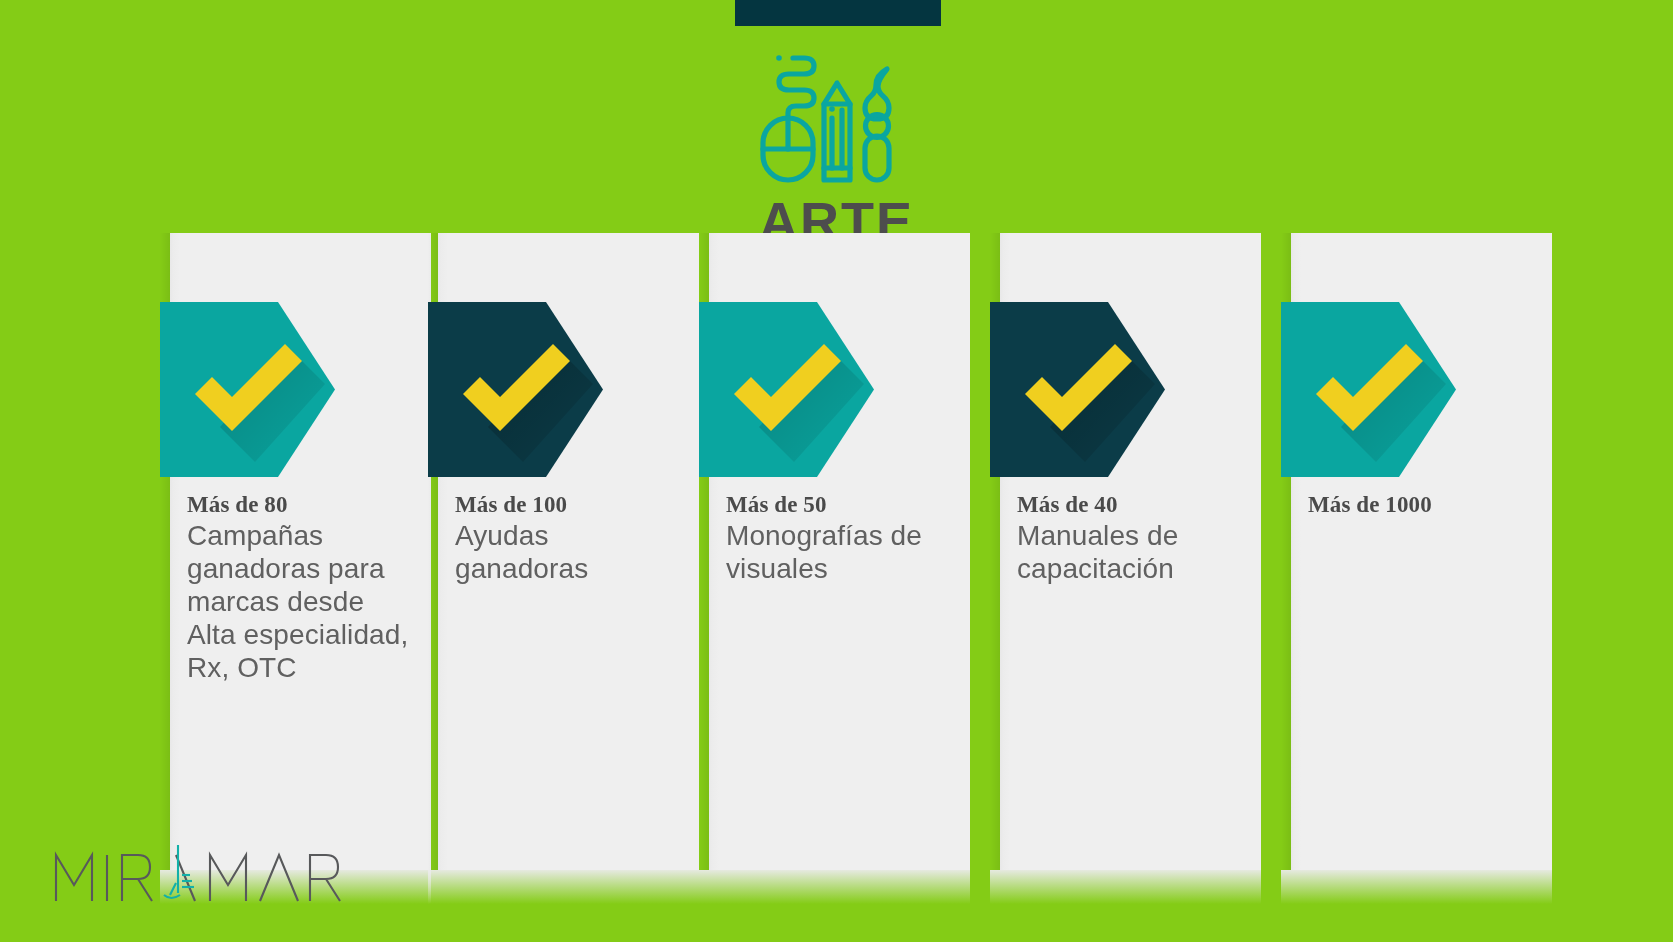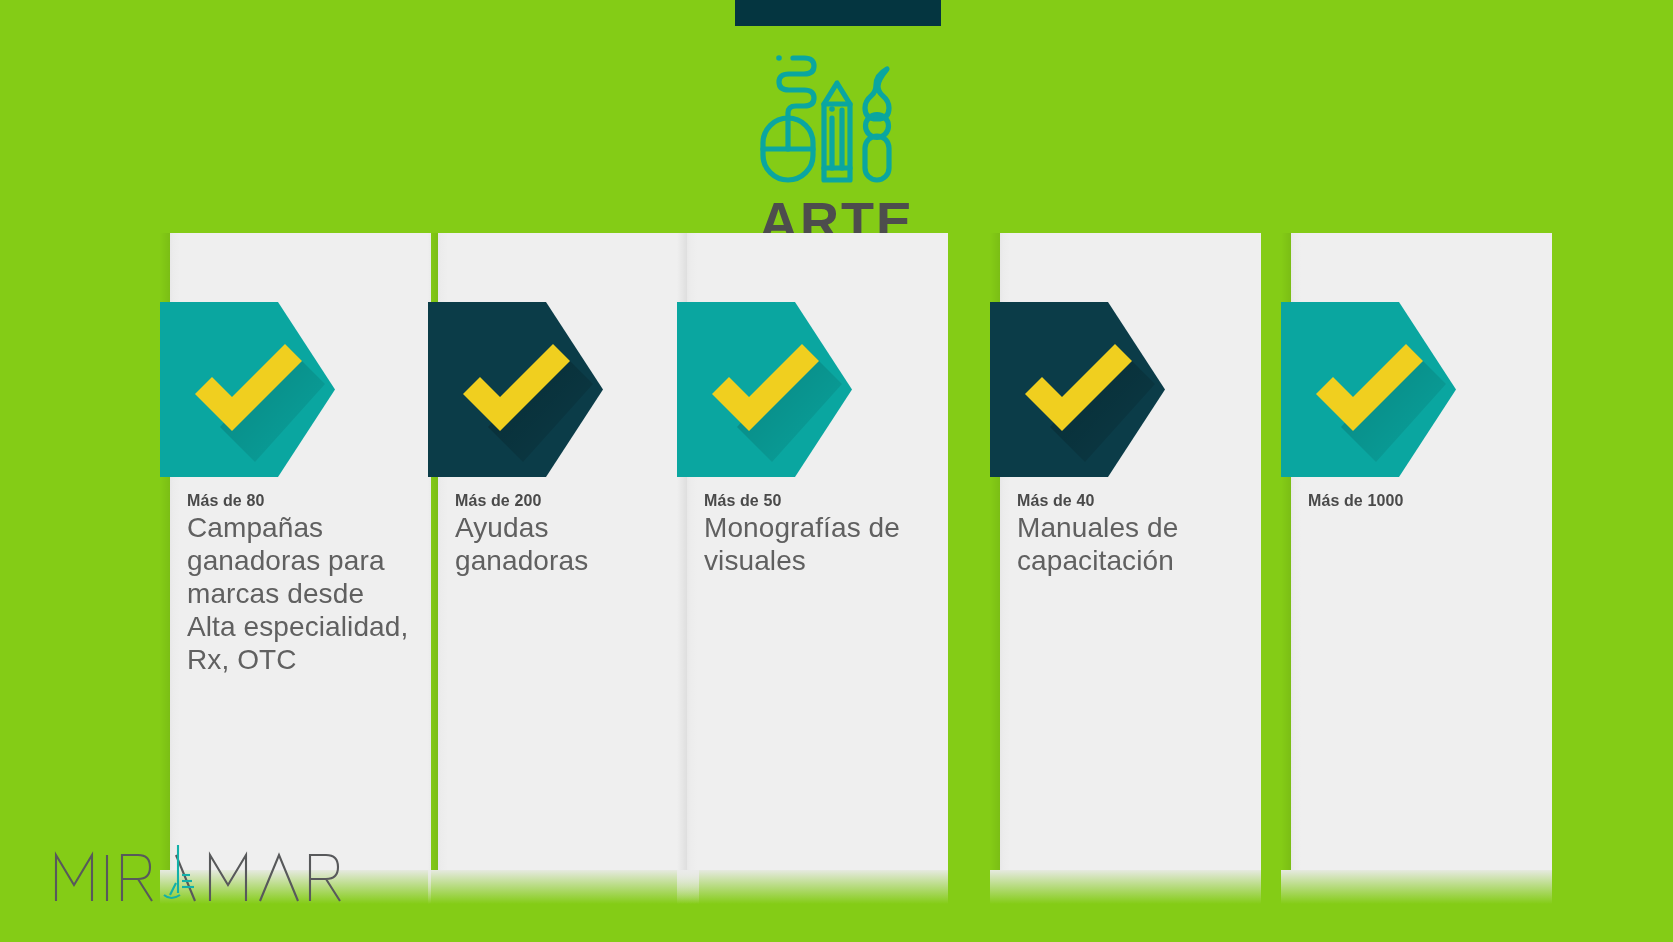--- a/index.html
+++ b/index.html
@@ -81,21 +81,21 @@
     content: "";
     position: absolute;
     left: -10px;
     bottom: -34px;
     width: 271px;
     height: 34px;
     background: linear-gradient(to bottom, rgba(235,235,235,0.95) 0%, rgba(238,238,238,0) 100%);
   }
   .col-0 { left: 170px; }
   .col-1 { left: 438px; }
-  .col-2 { left: 687px; }
+  .col-2 { left: 709px; }
   .col-3 { left: 1000px; }
   .col-4 { left: 1291px; }
 
   
   .badge-wrap {
     position: absolute;
     top: 69px;
     left: -10px;
     width: 175px;
     height: 175px;
@@ -104,25 +104,26 @@
 
   
   .card-text {
     position: absolute;
     left: 17px;
     top: 258px;
     width: 225px;
     color: #5b5b5b;
   }
   .card-head {
-    font-size: 16px;
+    font-size: 23px;
     font-weight: bold;
     color: #4a4a4a;
     line-height: 1.22;
     letter-spacing: 0.1px;
+    font-family: Liberation Serif, serif;
   }
   .card-body {
     font-size: 28px;
     font-weight: normal;
     color: #606060;
     line-height: 1.18;
     letter-spacing: 0.1px;
   }
 
   
@@ -207,21 +208,21 @@
             </linearGradient>
           </defs>
           <path d="M0 0 H118 L175 87.5 L118 175 H0 Z" fill="#0b3c48"></path>
           <g clip-path="url(#clip1)">
             <path d="M130 47 L165 82 L95 160 L60 125 Z" fill="url(#sh1)"></path>
           </g>
           <path d="M35 92 L52 75 L72 95 L125 42 L142 59 L72 129 Z" fill="#f0cf1f"></path>
         </svg>
       </div>
       <div class="card-text">
-        <div class="card-head">Más de 200</div>
+        <div class="card-head">Más de 100</div>
         <div class="card-body">Ayudas ganadoras</div>
       </div>
     </div>
 
     <div class="column col-2">
       <div class="badge-wrap">
         <svg class="badge-svg" viewBox="0 0 175 175">
           <defs>
             <clipPath id="clip2">
                 <path d="M0 0 H118 L175 87.5 L118 175 H0 Z"></path>

